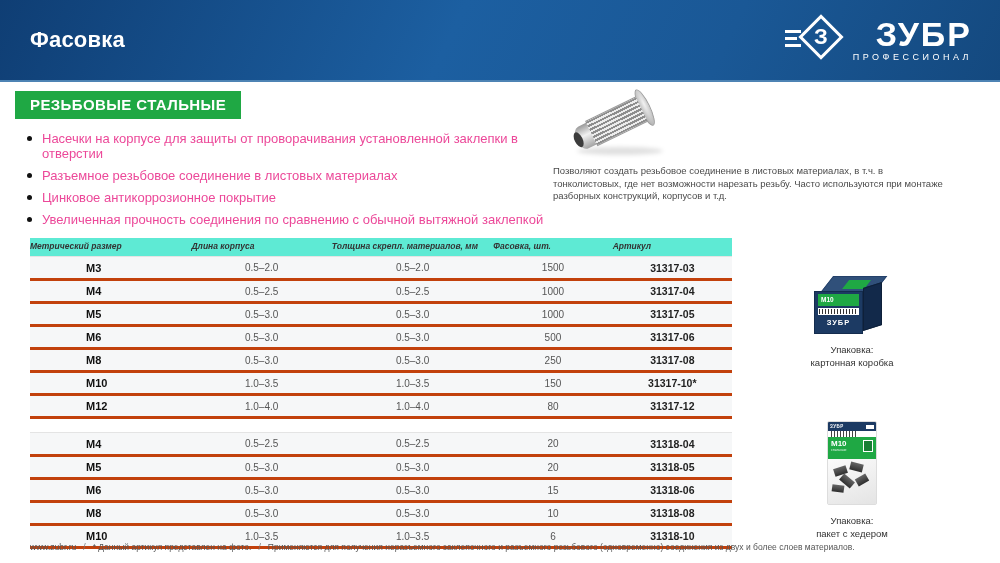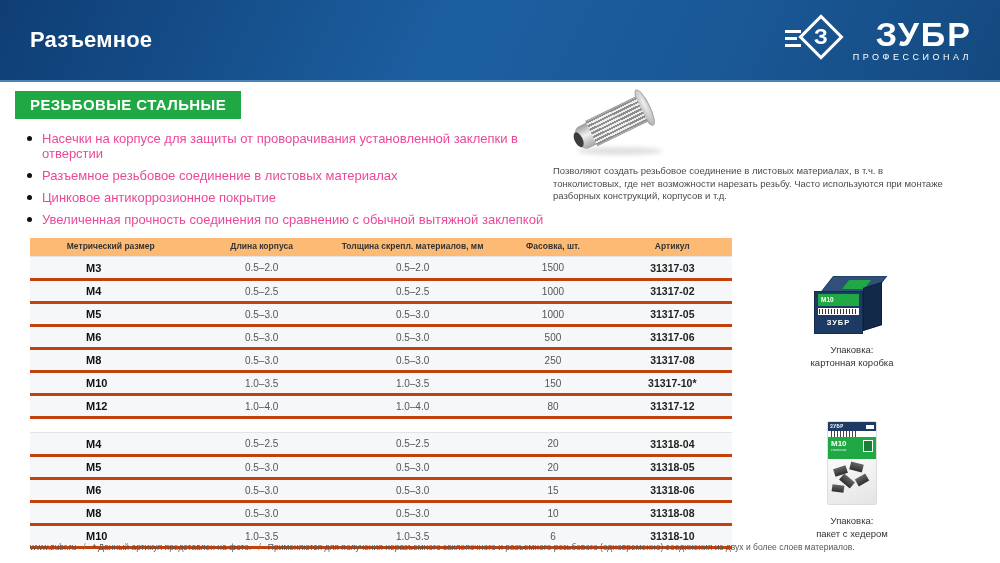--- a/index.html
+++ b/index.html
@@ -79,22 +79,22 @@
   .product-description {
     margin-top:8px; font-size:9.5px; line-height:12.5px; color:#4a4a4a; width:400px;
   }
 
   
   .main-section { display:flex; margin-top:4px; }
   .tables-col { width:702px; margin-left:30px; }
   table { width:100%; border-collapse:collapse; table-layout:fixed; }
   col.c0{width:23%;} col.c1{width:20%;} col.c2{width:23%;} col.c3{width:17%;} col.c4{width:17%;}
   thead th {
-    font-size:8.5px; font-weight:bold; color:#333; text-align:center;
-    padding:3px 0 5px 0; background:#fdba74;
+    font-size:8.5px; font-weight:bold; color:#333; text-align:left;
+    padding:3px 0 5px 0; background:#5eead4;font-style:italic;
   }
   tbody { border-top:1px solid #e4e4e4; border-bottom:1px solid #e0e0e0; }
   tbody tr { background:#f6f7f8; border-bottom:3px solid #c2410c; }
   tbody td { height:23px; font-size:10px; color:#555; text-align:center; }
   tbody td.c0 { text-align:left; padding-left:56px; font-size:11px; font-weight:bold; color:#111; }
   tbody td.c4 { font-size:10.5px; font-weight:bold; color:#222; }
   .spec-table-2 { margin-top:13px; }
 
   .packaging-col { width:240px; display:flex; flex-direction:column; align-items:center; }
   .pack-item { display:flex; flex-direction:column; align-items:center; }
@@ -145,21 +145,21 @@
     position:absolute; left:30px; right:20px; bottom:11px;
     font-size:8.5px; color:#555;
   }
   .page-footer .sep { margin:0 7px; color:#777; }
   .site-url { color:#555; text-decoration:none; }
 </style>
 </head>
 <body>
 
 <div class="page-header">
-  <div class="page-title">Разъемное</div>
+  <div class="page-title">Фасовка</div>
   <div class="brand-logo">
     <div class="diamond-wrap">
       <div class="speed-lines">
           <span></span>
           <span></span>
           <span></span>
         </div>
       <div class="diamond">
         <b>З</b>
       </div>
@@ -221,21 +221,21 @@
             <td class="c1">0.5–2.0</td>
             <td class="c2">0.5–2.0</td>
             <td class="c3">1500</td>
             <td class="c4">31317-03</td>
           </tr>
           <tr>
             <td class="c0">M4</td>
             <td class="c1">0.5–2.5</td>
             <td class="c2">0.5–2.5</td>
             <td class="c3">1000</td>
-            <td class="c4">31317-02</td>
+            <td class="c4">31317-04</td>
           </tr>
           <tr>
             <td class="c0">M5</td>
             <td class="c1">0.5–3.0</td>
             <td class="c2">0.5–3.0</td>
             <td class="c3">1000</td>
             <td class="c4">31317-05</td>
           </tr>
           <tr>
             <td class="c0">M6</td>

